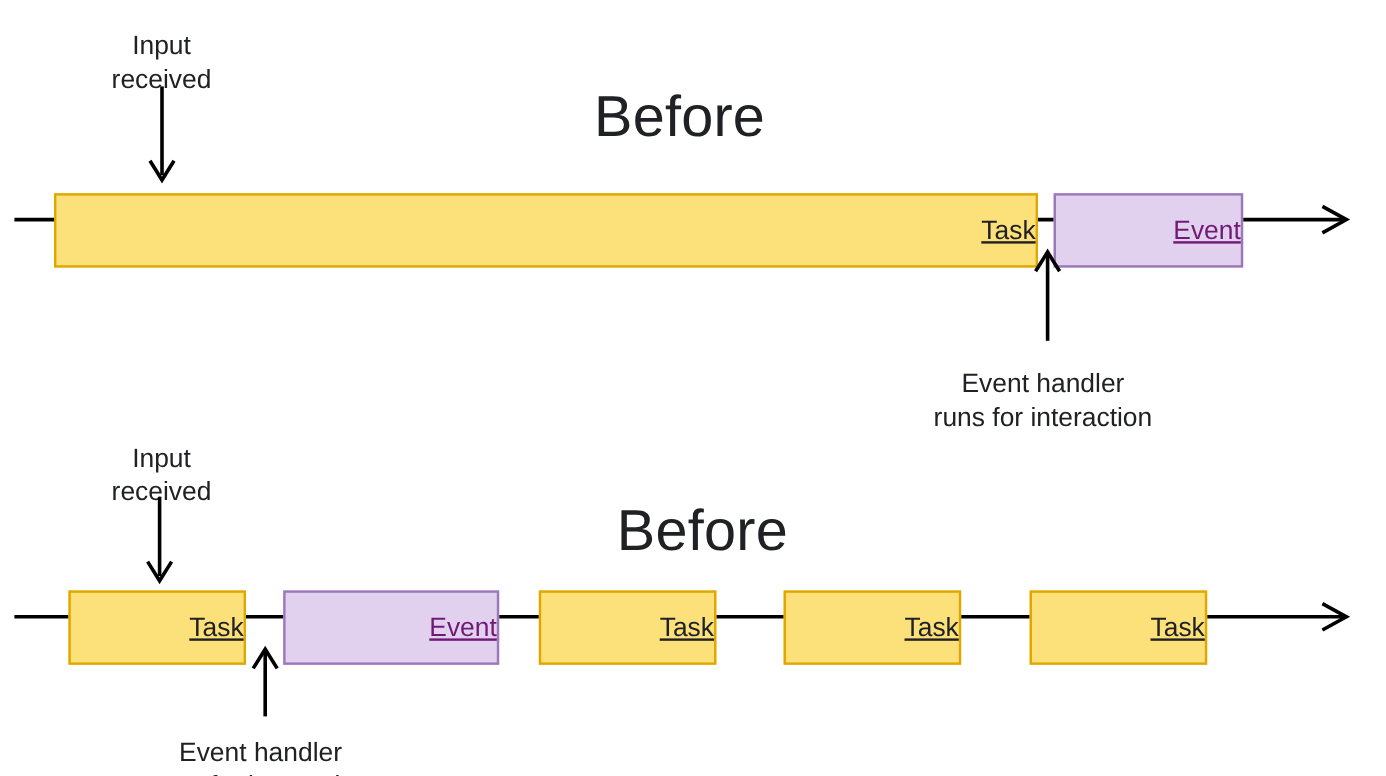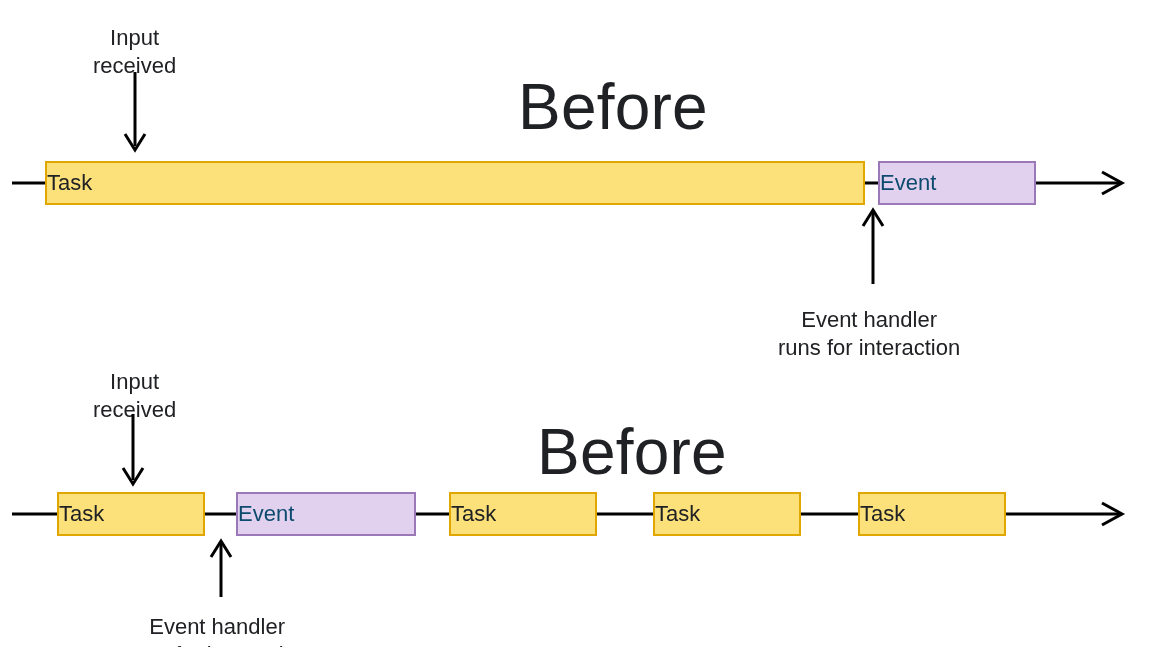--- a/index.html
+++ b/index.html
@@ -5,54 +5,54 @@
   html,body{margin:0;padding:0;background:#fff;}
   body{
     width:1155px;height:647px;
     font-family:"Google Sans","Helvetica Neue",Arial,sans-serif;
     color:#202124;
     position:relative;
     overflow:hidden;
   }
   .title{
     position:absolute;
-    font-size:64px;
+    font-size:48px;
     font-weight:400;
     letter-spacing:.2px;
-    margin-left:23px;
   }
   .annot{
     position:absolute;
     font-size:22px;
     font-weight:400;
     line-height:1.25;
     text-align:center;
     white-space:pre;
     margin-top:16px;
   }
   .block{
     position:absolute;
     box-sizing:border-box;
     border:2px solid;
     display:flex;
     align-items:center;
-    justify-content:flex-start;
+    justify-content:flex-end;
     font-size:22px;
     font-weight:400;
-    height:44px;
+    height:62px;
+    text-decoration:underline;
   }
   .task{
     background:#fce17a;
     border-color:#e0a700;
     color:#202124;
   }
   .event{
     background:#e1d1ee;
     border-color:#9b78b8;
-    color:#0c4a6e;
+    color:#701a75;
   }
   svg.axis,svg.arrow{position:absolute;overflow:visible;}
 </style>
 </head>
 <body>
 
 <div class="title" style="left:495px;top:70px">Before</div>
 
 <svg class="axis" style="left:0;top:170px" width="1155" height="30">
   <line x1="12" y1="13" x2="1120" y2="13" stroke="#000" stroke-width="3"></line>

